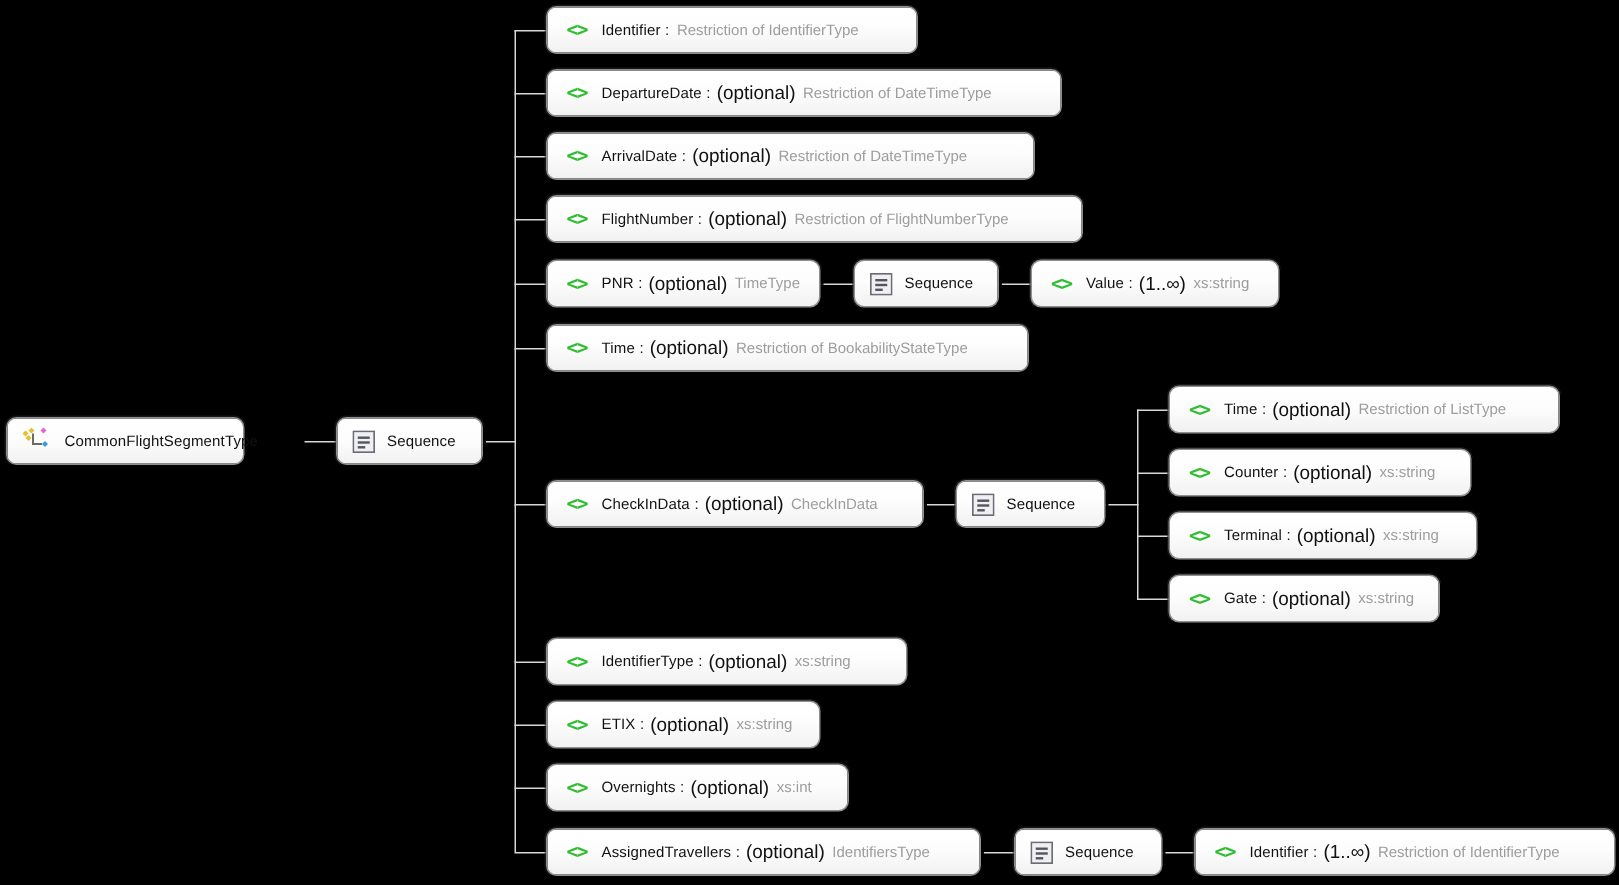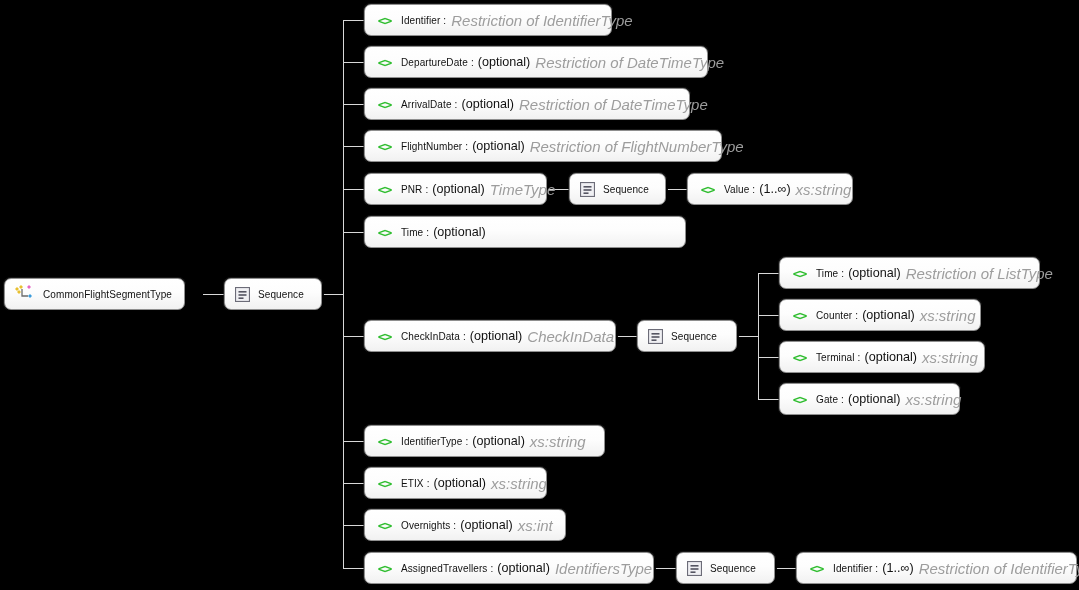--- a/index.html
+++ b/index.html
@@ -33,23 +33,22 @@
   }
   .node .lbl{
     font-size:10px;
     color:#111;
     letter-spacing:.1px;
   }
   .node .occ{
     font-size:12.6px;color:#111;margin-left:4px;
   }
   .node .type{
-    font-size:15px;
+    font-size:10px;
     color:#9d9d9d;
-    font-style:italic;
     margin-left:5px;
   }
 
   
   .ico{
     display:inline-flex;align-items:center;justify-content:center;
     flex:0 0 auto;margin-right:8px;
   }
   
   .ico-el{
@@ -99,21 +98,21 @@
   <div class="line h" style="left:737px;top:336px;width:22px;"></div>
   <div class="line v" style="left:758px;top:273px;height:127px;"></div>
   <div class="line h" style="left:758px;top:273px;width:21px;"></div>
   <div class="line h" style="left:758px;top:315px;width:21px;"></div>
   <div class="line h" style="left:758px;top:357px;width:21px;"></div>
   <div class="line h" style="left:758px;top:399px;width:21px;"></div>
 
   <div class="line h" style="left:654px;top:568px;width:22px;"></div>
   <div class="line h" style="left:775px;top:568px;width:21px;"></div>
 
-  <div class="node root" style="left:4px;top:278px;width:181px;">
+  <div class="node root" style="left:4px;top:278px;width:159px;">
     <span class="ico ico-ct">
       <svg viewBox="0 0 20 18" width="20" height="18" aria-hidden="true">
         <path d="M3 6 L1 4 L3 2 L5 4 Z" fill="#e8c030"></path>
         <path d="M7 4 L5 2 L7 0 L9 2 Z" fill="#e8c030"></path>
         <path d="M15 4 L13 2 L15 0 L17 2 Z" fill="#e566c4"></path>
         <path d="M16 13 L14 11 L16 9 L18 11 Z" fill="#3a9bdc"></path>
         <path d="M8 4 L8 11 L14 11" stroke="#6b6b6b" stroke-width="1.3" fill="none"></path>
         <path d="M5 5 L7 7 L5 9 L3 7 Z" fill="#e8c030"></path>
       </svg>
     </span>
@@ -169,20 +168,21 @@
     <span class="lbl" style="margin-left:3px">:</span>
     <span class="occ">(optional)</span>
     <span class="type">TimeType</span>
   </div>
 
   <div class="node" style="left:364px;top:216px;width:322px;">
     <span class="ico ico-el">&lt;&gt;</span>
     <span class="lbl">Time</span>
     <span class="lbl" style="margin-left:3px">:</span>
     <span class="occ">(optional)</span>
+    <span class="type">Restriction of BookabilityStateType</span>
   </div>
 
   <div class="node" style="left:364px;top:320px;width:252px;">
     <span class="ico ico-el">&lt;&gt;</span>
     <span class="lbl">CheckInData</span>
     <span class="lbl" style="margin-left:3px">:</span>
     <span class="occ">(optional)</span>
     <span class="type">CheckInData</span>
   </div>
 

